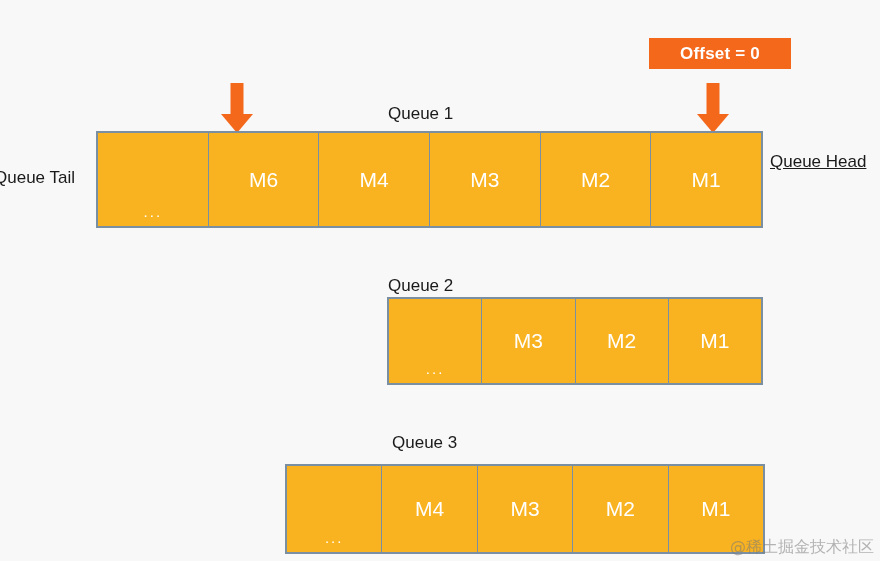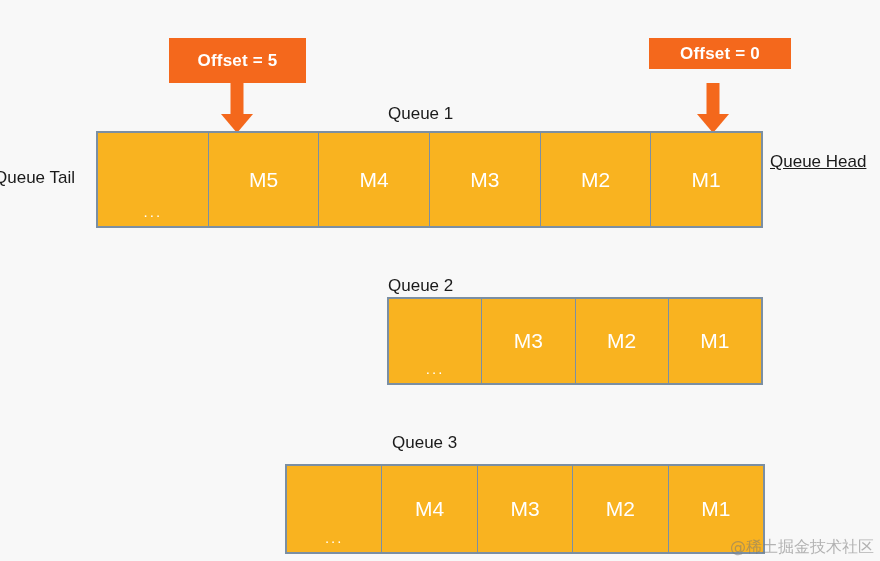--- a/index.html
+++ b/index.html
@@ -112,39 +112,38 @@
     color: rgba(120,120,120,0.55);
     white-space: nowrap;
     font-family: "DejaVu Sans", sans-serif;
   }
 </style>
 </head>
 <body>
 
 <div id="canvas">
 
-  <div class="offset-box" style="left:169px; top:38px; width:137px; height:45px;">Offset = 5</div>
   <div class="offset-arrow" style="left:207px; top:83px; width:60px; height:50px;">
     <div class="shaft" style="height:33px;"></div>
     <div class="head"></div>
   </div>
 
   <div class="offset-box" style="left:649px; top:38px; width:142px; height:31px;">Offset = 0</div>
   <div class="offset-arrow" style="left:683px; top:83px; width:60px; height:50px;">
     <div class="shaft" style="height:33px;"></div>
     <div class="head"></div>
   </div>
 
   <div class="queue-title" style="left:388px; top:104px;">Queue 1</div>
 
   <div class="side-label" style="left:-6px; top:168px;">Queue Tail</div>
 
   <div class="queue-row" style="left:96px; top:131px; width:667px; height:97px;">
     <div class="queue-cell ellipsis">...</div>
-    <div class="queue-cell">M5</div>
+    <div class="queue-cell">M6</div>
     <div class="queue-cell">M4</div>
     <div class="queue-cell">M3</div>
     <div class="queue-cell">M2</div>
     <div class="queue-cell">M1</div>
   </div>
 
   <div class="side-label" style="left:770px; top:152px;text-decoration:underline;">Queue Head</div>
 
   <div class="queue-title" style="left:388px; top:276px;">Queue 2</div>
 

